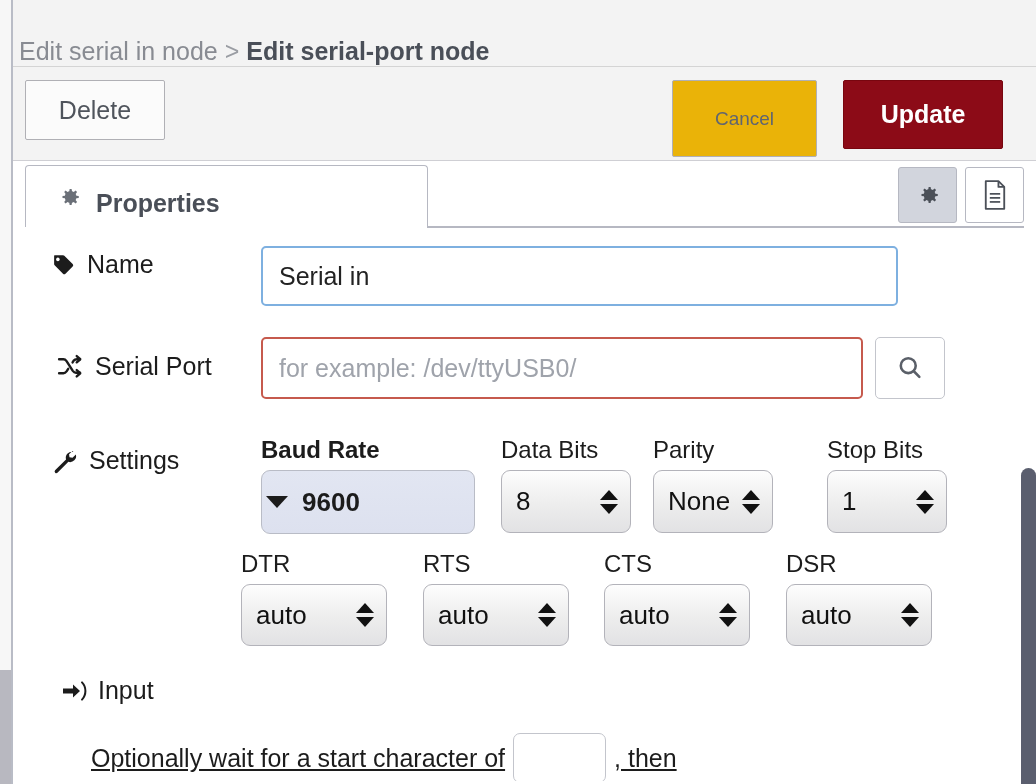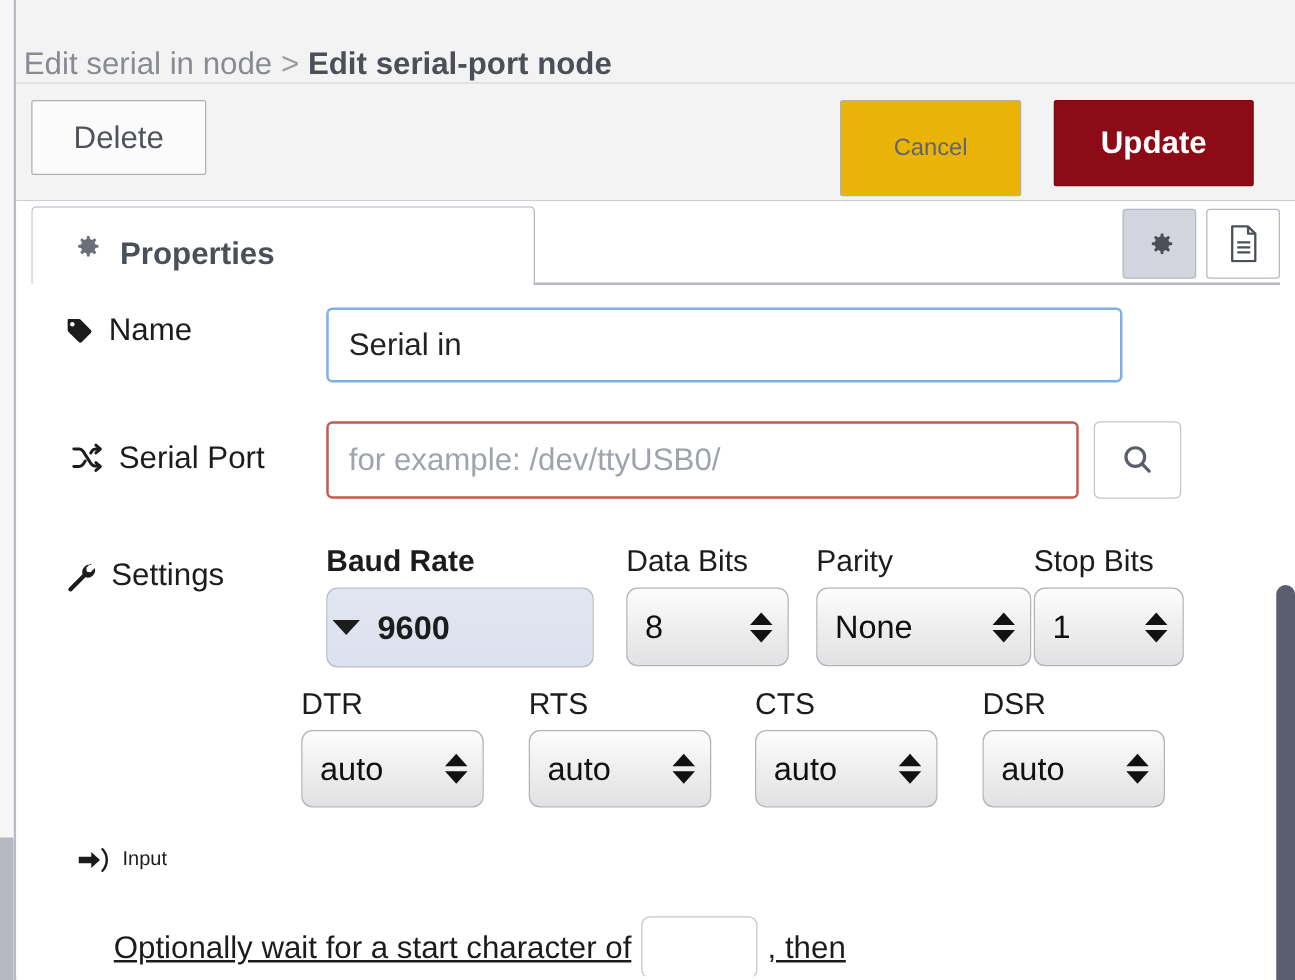--- a/index.html
+++ b/index.html
@@ -306,21 +306,21 @@
   }
 
   
   #input-section-header {
     position: absolute;
     left: 48px; top: 448px;
     display: flex;
     align-items: center;
   }
   #input-section-header .lbl-text {
-    font-size: 16px; color: #1c1c1c; margin-left: 11px;
+    font-size: 25px; color: #1c1c1c; margin-left: 11px;
   }
   #startchar-line {
     position: absolute;
     left: 78px; top: 505px;
     display: flex;
     align-items: center;
   }
   #startchar-line .sc-text {
     font-size: 25px;
     color: #1c1c1c;
@@ -479,21 +479,21 @@
         <span class="sel-value">8</span>
         <span class="spinner">
             <i class="up"></i>
             <i class="down"></i>
           </span>
       </div>
     </div>
 
     <div class="setting-group" style="left:640px; top:208px;">
       <span class="setting-caption">Parity</span>
-      <div class="nselect" style="width:172px; height:63px;">
+      <div class="nselect" style="width:120px; height:63px;">
         <span class="sel-value">None</span>
         <span class="spinner">
             <i class="up"></i>
             <i class="down"></i>
           </span>
       </div>
     </div>
 
     <div class="setting-group" style="left:814px; top:208px;">
       <span class="setting-caption">Stop Bits</span>

